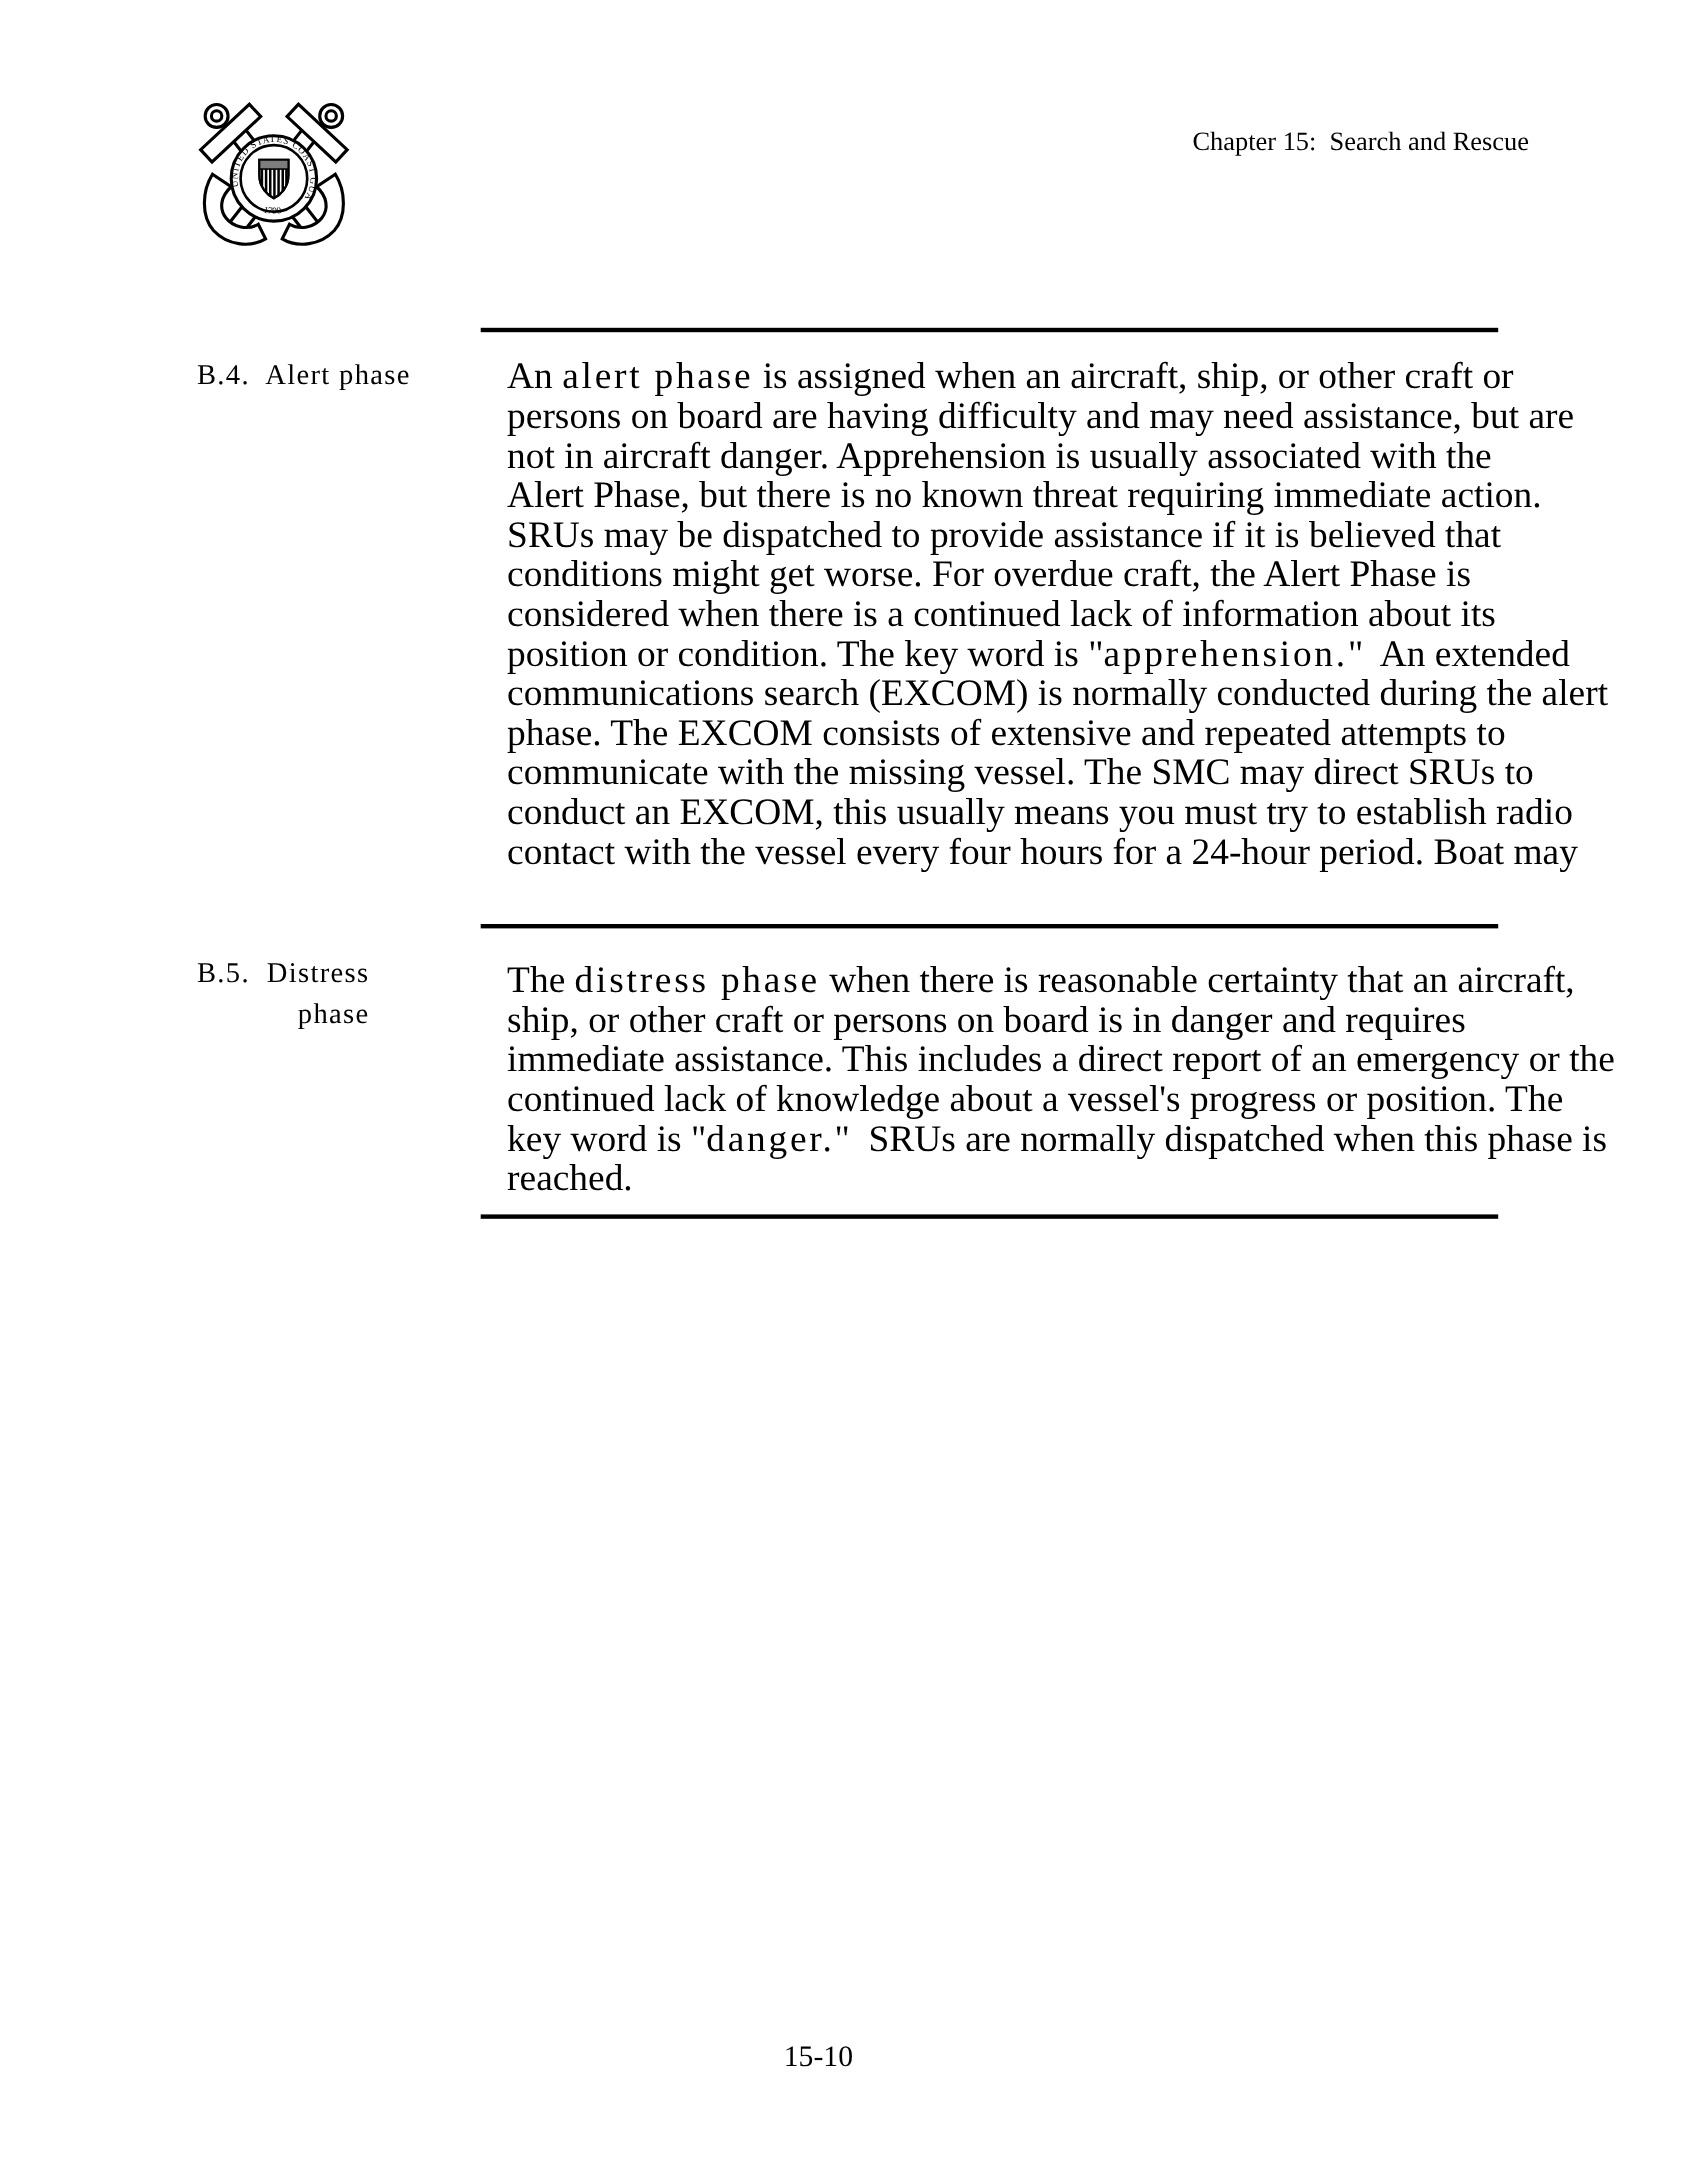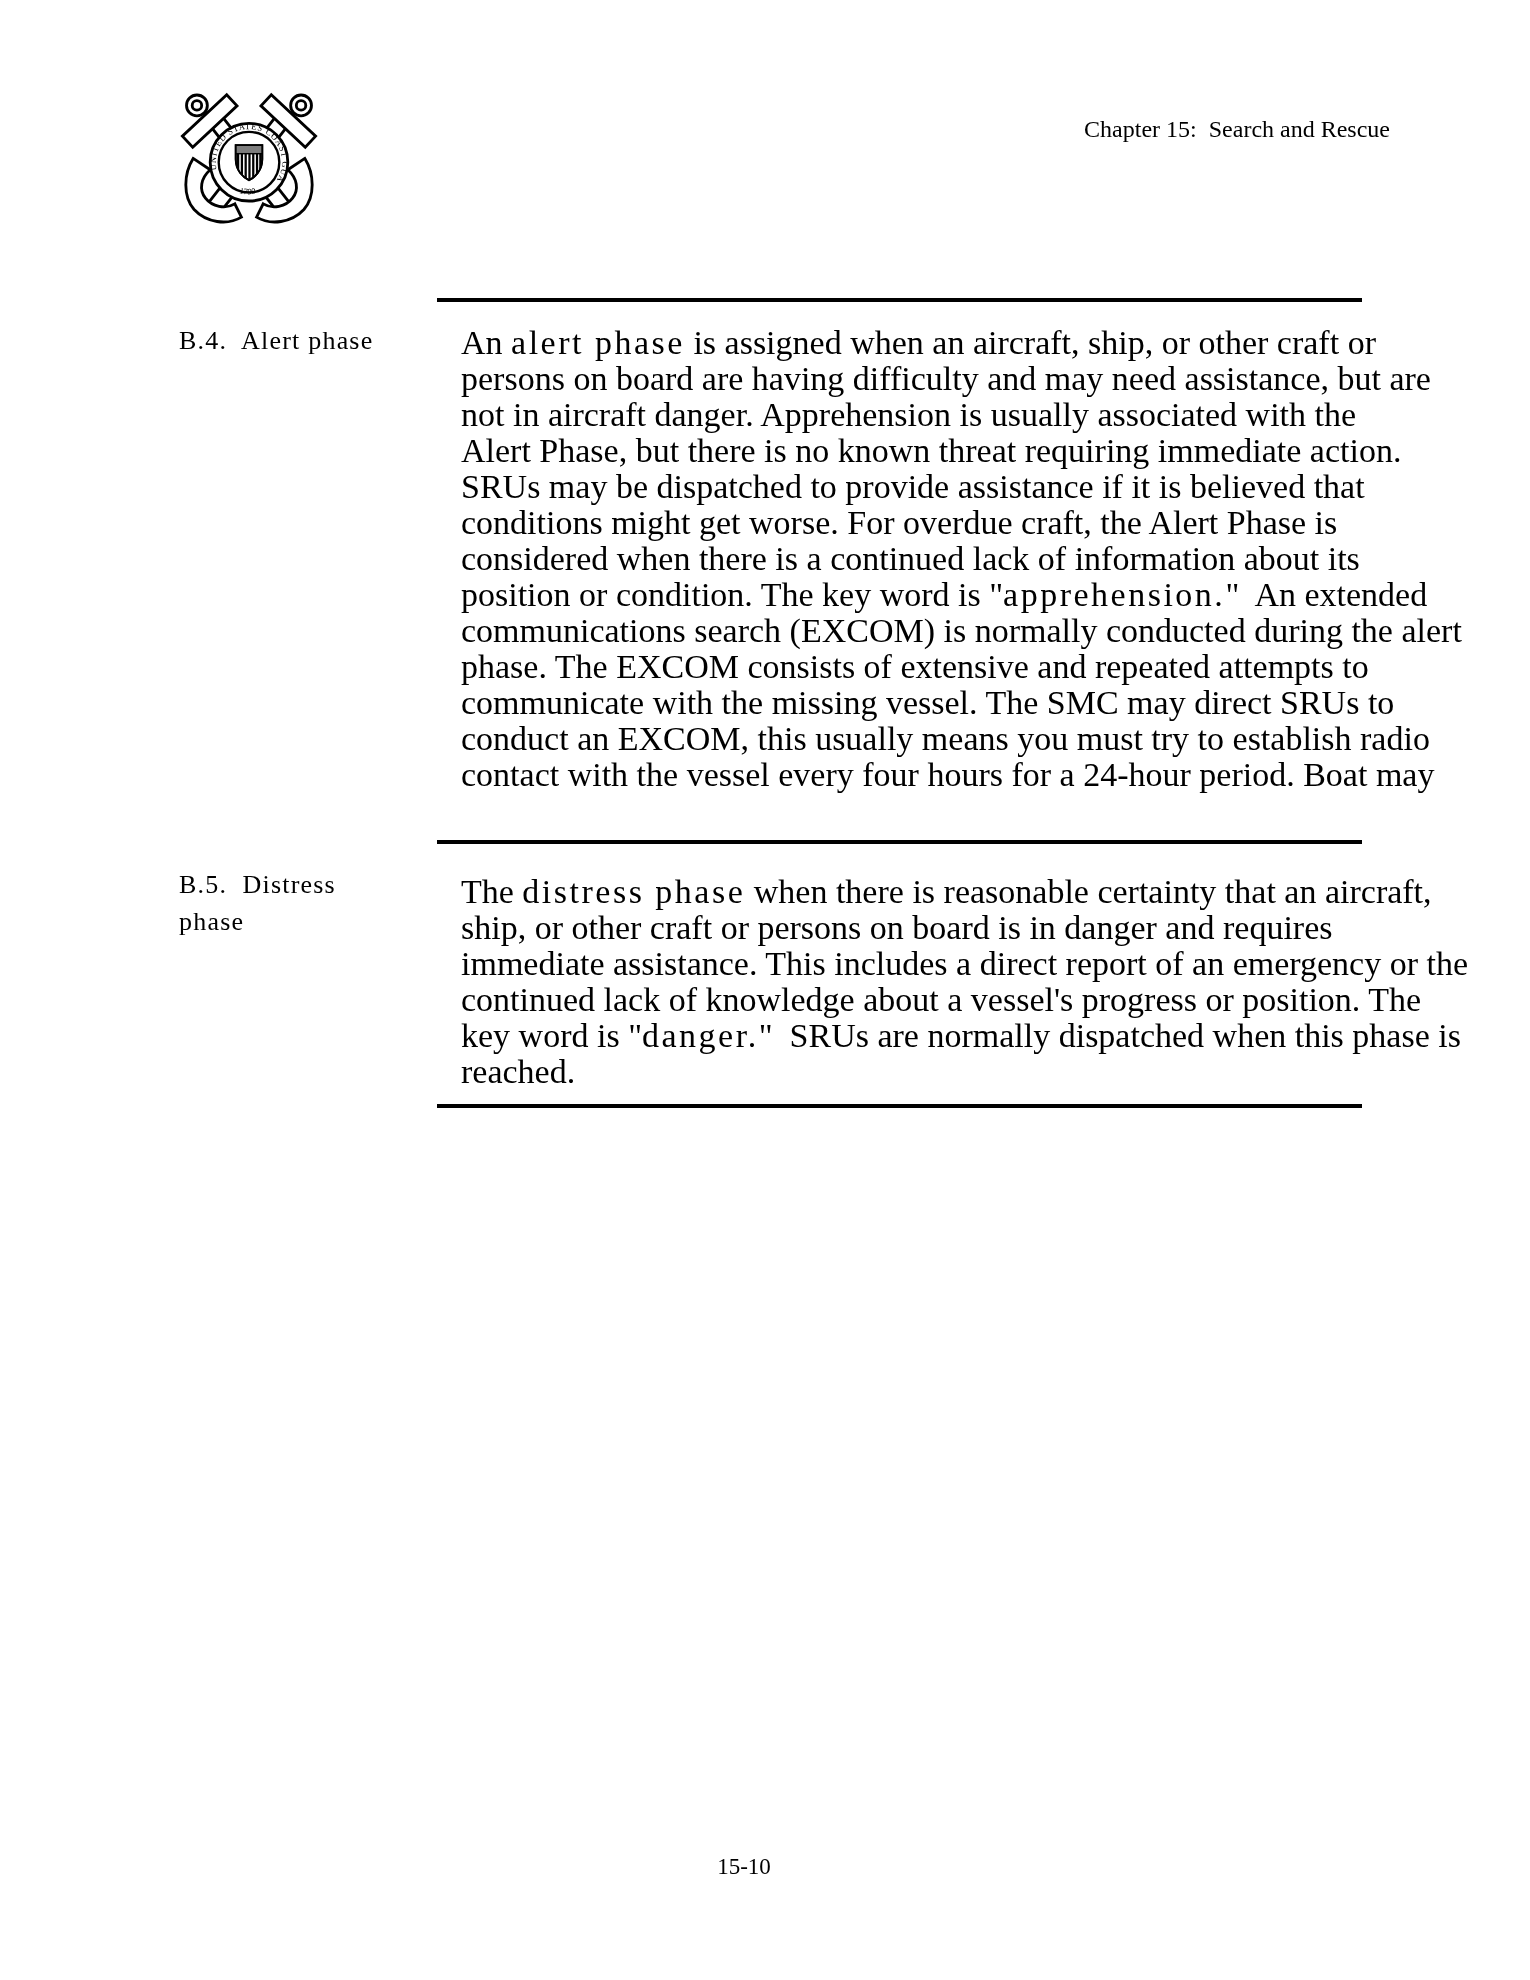--- a/index.html
+++ b/index.html
@@ -29,25 +29,25 @@
     font-size:26px; line-height:37px; letter-spacing:1.2px; white-space:pre;
   }
   .sec-body {
     position:absolute; left:461px;
     font-size:34px; line-height:36px;
   }
   .sec-body .line { white-space:pre; }
   .em { letter-spacing:2.5px; }
   .h0 { top:322px; }
   .b0 { top:325px; }
-  .h1 { top:866px; }
+  .h1 { top:866px;text-align:right; }
   .b1 { top:874px; }
   .page-number {
     position:absolute; top:1854px; left:0; width:1488px;
-    text-align:center; font-size:23px;
+    text-align:center; font-size:27px;
   }
 </style>
 </head>
 <body>
 
 <div class="page">
 
   <div class="logo">
     <svg viewBox="0 0 150 145" width="142" height="138">
       <defs>

